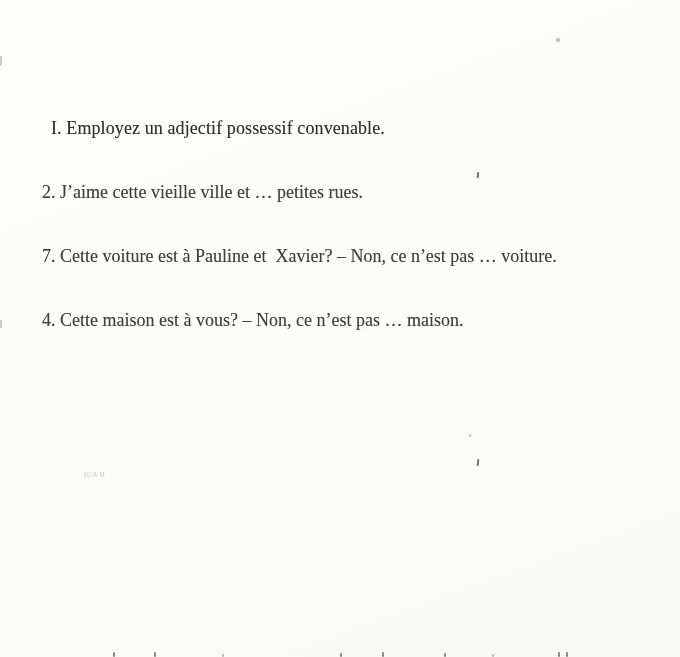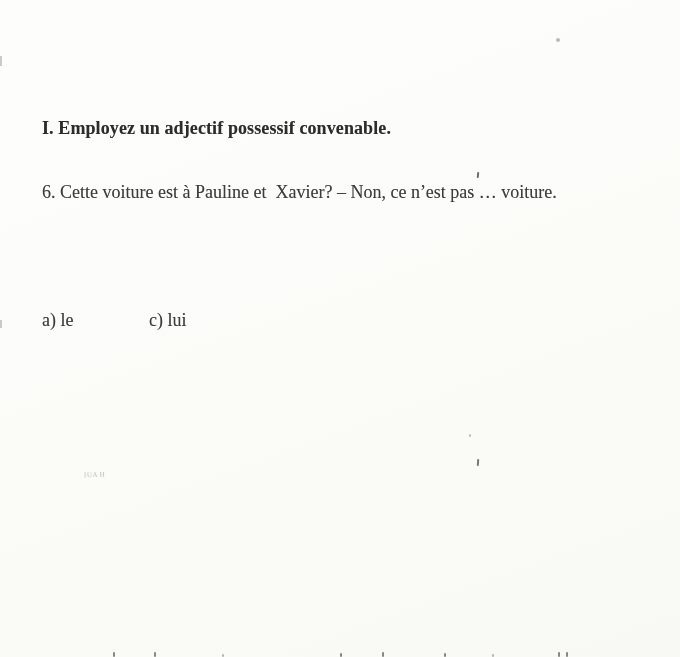--- a/index.html
+++ b/index.html
@@ -27,23 +27,24 @@
     color: #3c3c3c;
     font-size: 18px;
     line-height: 21.3px;
     white-space: pre-wrap;
     text-shadow: 0 0 0.6px rgba(90,90,90,0.45);
   }
   .line {
     min-height: 21.3px;
   }
   .heading {
-    font-weight: bold;
+    font-weight: normal;
     color: #2c2c2a;
     letter-spacing: 0.1px;
+    margin-left: 9px;
   }
   .opt-left {
     display: inline-block;
     width: 107px;
   }
   
   .speck {
     position: absolute;
     background: rgba(130,130,130,0.55);
     border-radius: 50%;
@@ -92,25 +93,26 @@
   .cutoff .m9 { left: 450px; height: 3px; top: 3px; background: rgba(100,100,100,0.45); }
 </style>
 </head>
 <body>
 
 <div class="page">
   <div class="content">
 
     
     <div class="line heading">I. Employez un adjectif possessif convenable.</div>
-    <div class="line">6. Cette voiture est à Pauline et  Xavier? – Non, ce n’est pas … voiture.</div>
+    <div class="line">2. J’aime cette vieille ville et … petites rues.</div>
+    <div class="line">7. Cette voiture est à Pauline et  Xavier? – Non, ce n’est pas … voiture.</div>
+    <div class="line">4. Cette maison est à vous? – Non, ce n’est pas … maison.</div>
 
     
 
-    <div class="line"><span class="opt-left">a) le</span><span>c) lui</span></div>
     
 
     
     
     
 
     
     
     
     

